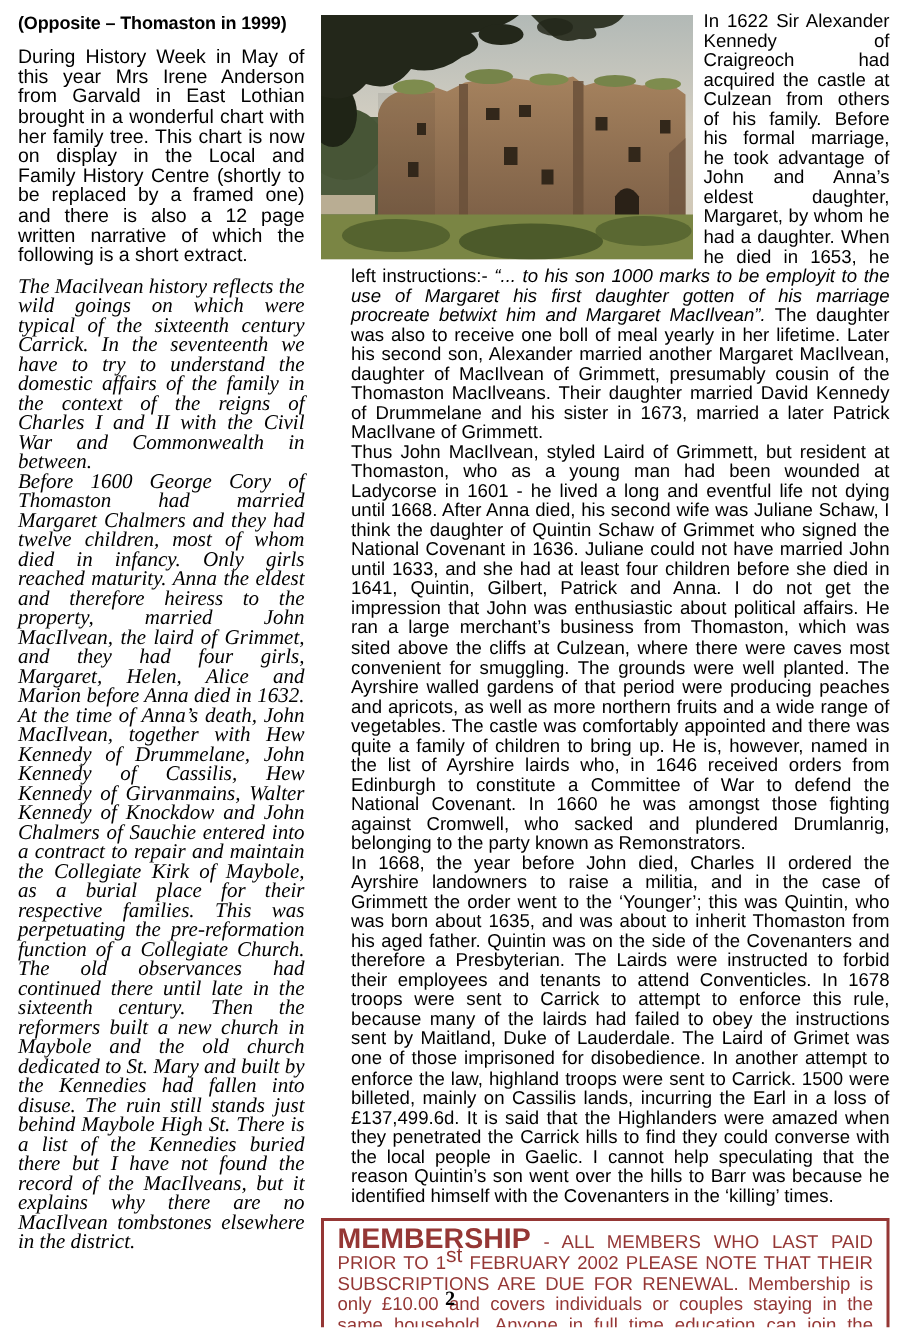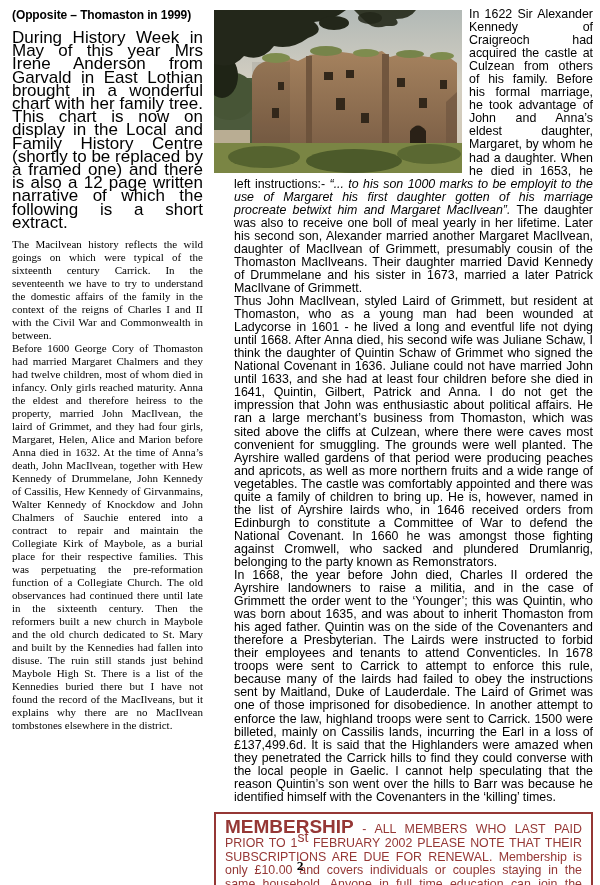--- a/index.html
+++ b/index.html
@@ -31,25 +31,25 @@
     font-family:"Liberation Sans", sans-serif; font-weight:bold;
     color:var(--title-blue,#00008B); text-align:center;
     font-size:17.5px; line-height:1.12; margin:6px 0 9px; padding:0 20px;
   }
   .art-sub {
     font-family:"Liberation Sans", sans-serif; font-weight:bold;
     font-size:12px; letter-spacing:-0.1px; margin:0 0 9px;
   }
   .intro {
     font-family:"Liberation Sans", sans-serif;
-    font-size:17px; line-height:13.2px; text-align:justify; margin:0 0 9px;
+    font-size:13px; line-height:13.2px; text-align:justify; margin:0 0 9px;
   }
   .serif-text p {
     font-family:"Liberation Serif", serif;
-    font-size:11px; line-height:13px; text-align:justify; margin:0;
+    font-size:14px; line-height:13px; text-align:justify; margin:0;font-style:italic;
   }
   .col-right p {
     font-family:Liberation Sans, sans-serif;
     font-size:12.4px; line-height:13.05px; text-align:justify; margin:0;padding-left:20px;
   }
   .col-right em { font-style:italic; }
 
   
   .photo { float:left; width:248px; height:163px; margin:2px 7px 2px 0; }
   .photo svg { display:block; }

